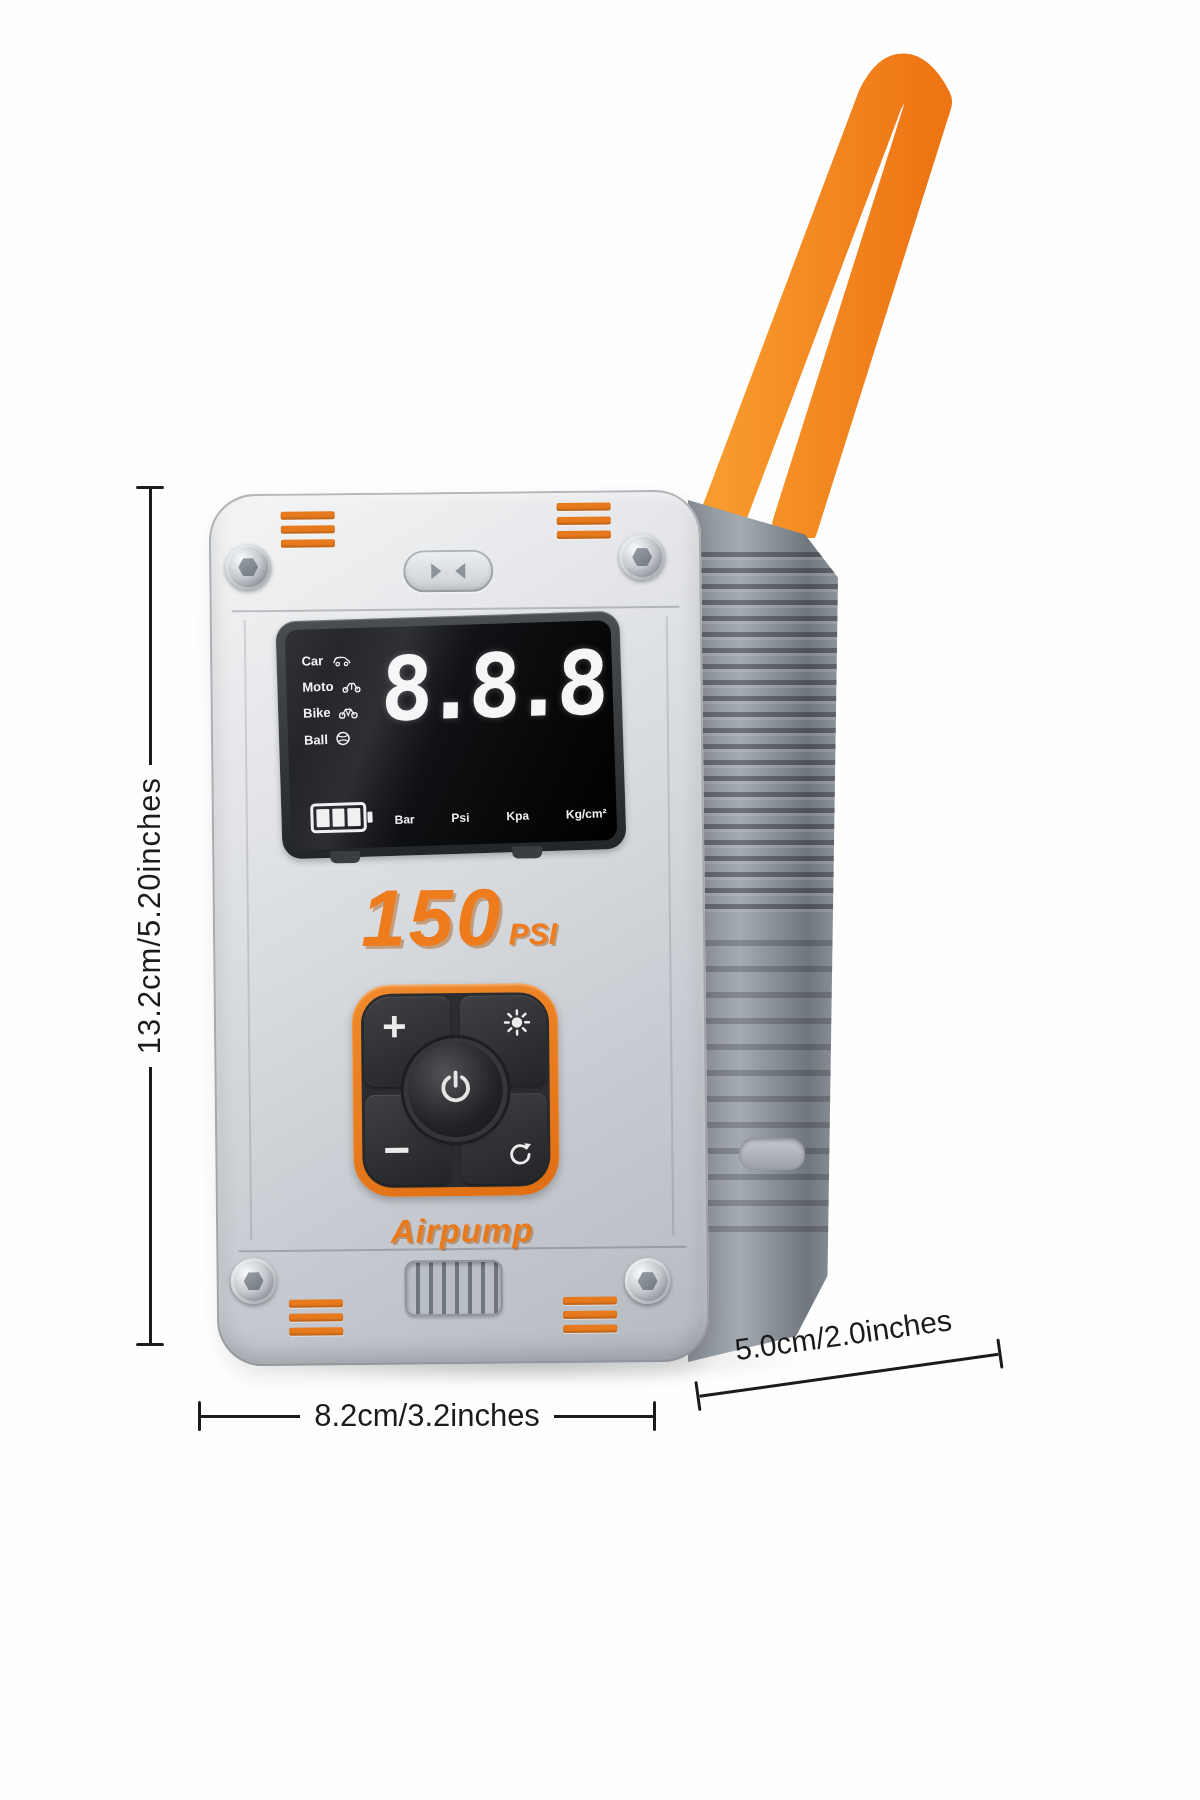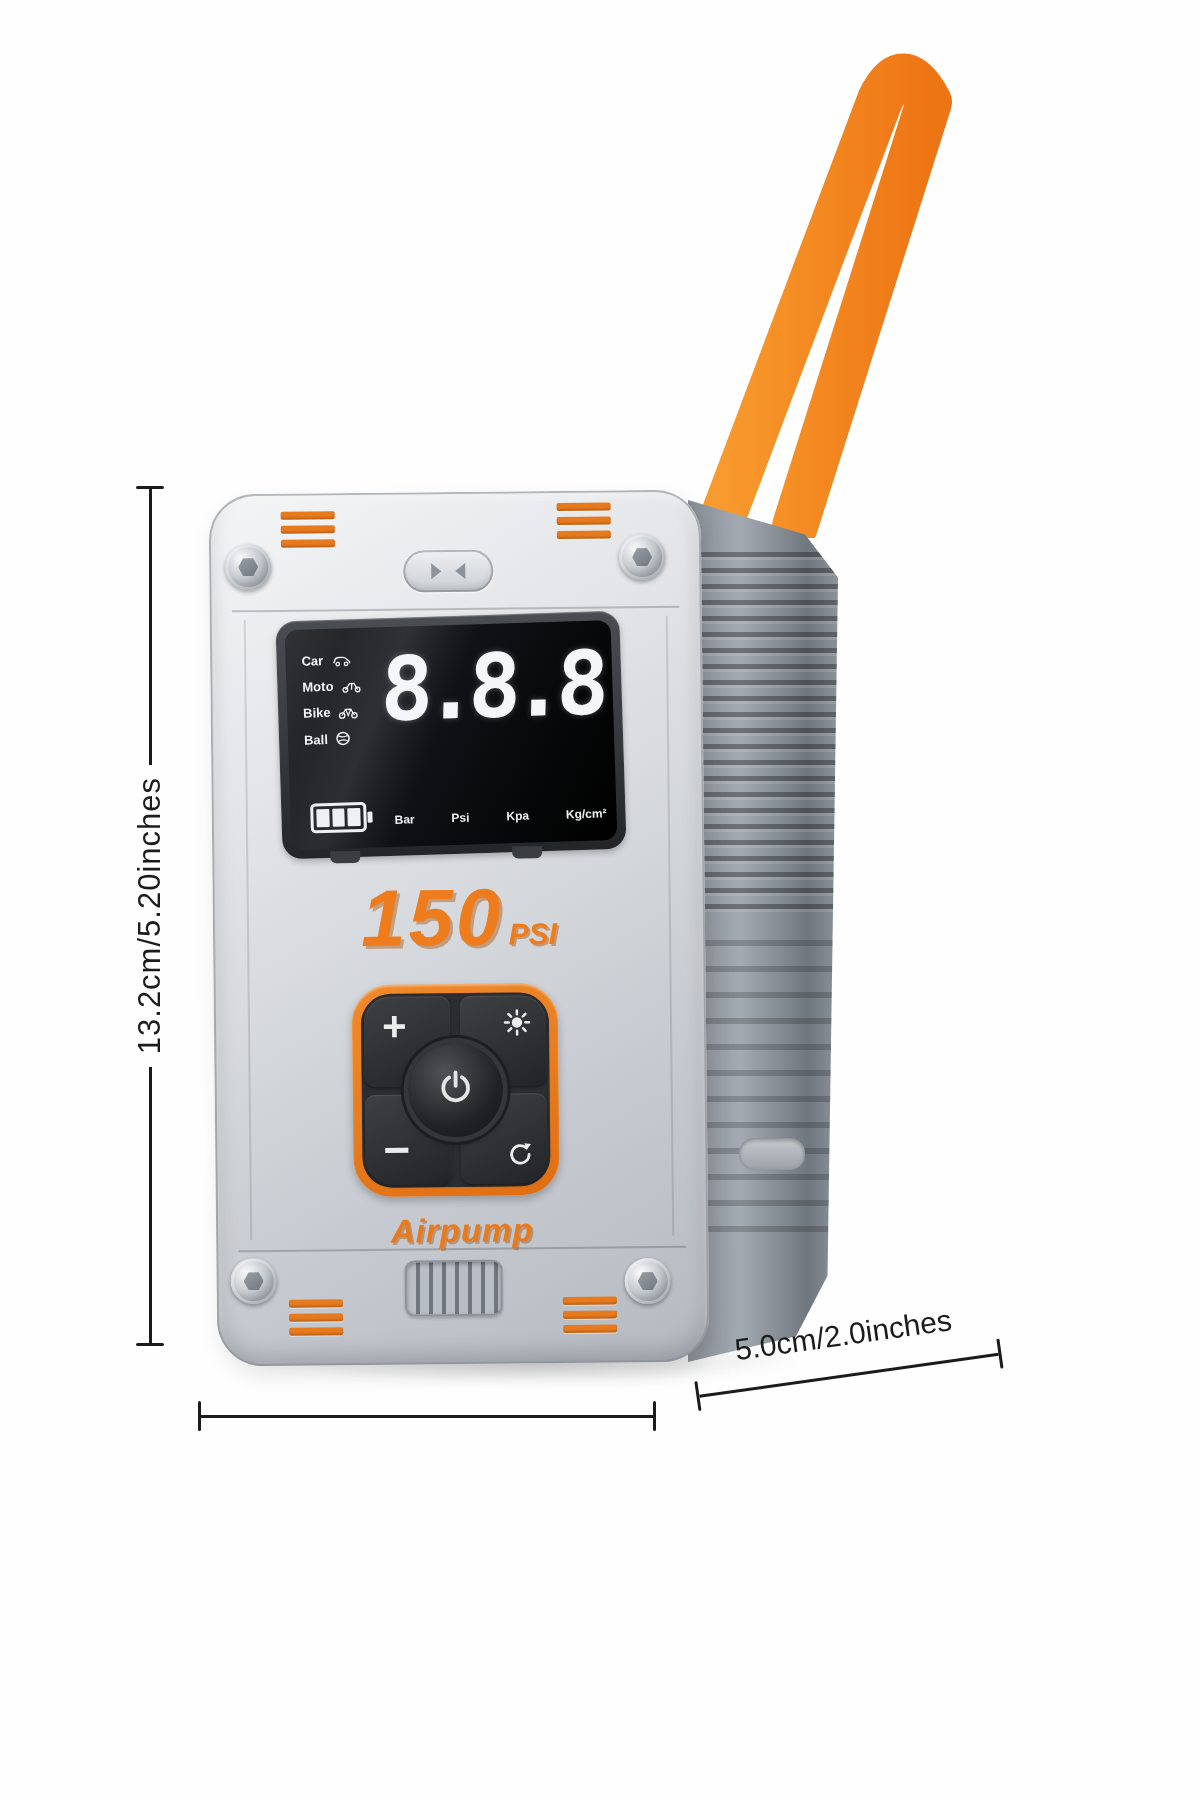--- a/index.html
+++ b/index.html
@@ -336,20 +336,21 @@
     <div class="tick"></div>
     <div class="seg"></div>
     <div class="label">13.2cm/5.20inches</div>
     <div class="seg"></div>
     <div class="tick"></div>
   </div>
 
   <div class="dim hdim">
     <div class="tick"></div>
     <div class="seg"></div>
+    <div class="label">8.2cm/3.2inches</div>
     <div class="seg"></div>
     <div class="tick"></div>
   </div>
 
   <div class="dim ddim">
     <div class="label">5.0cm/2.0inches</div>
     <div class="line">
       <div class="tick"></div>
       <div class="seg"></div>
       <div class="tick"></div>

